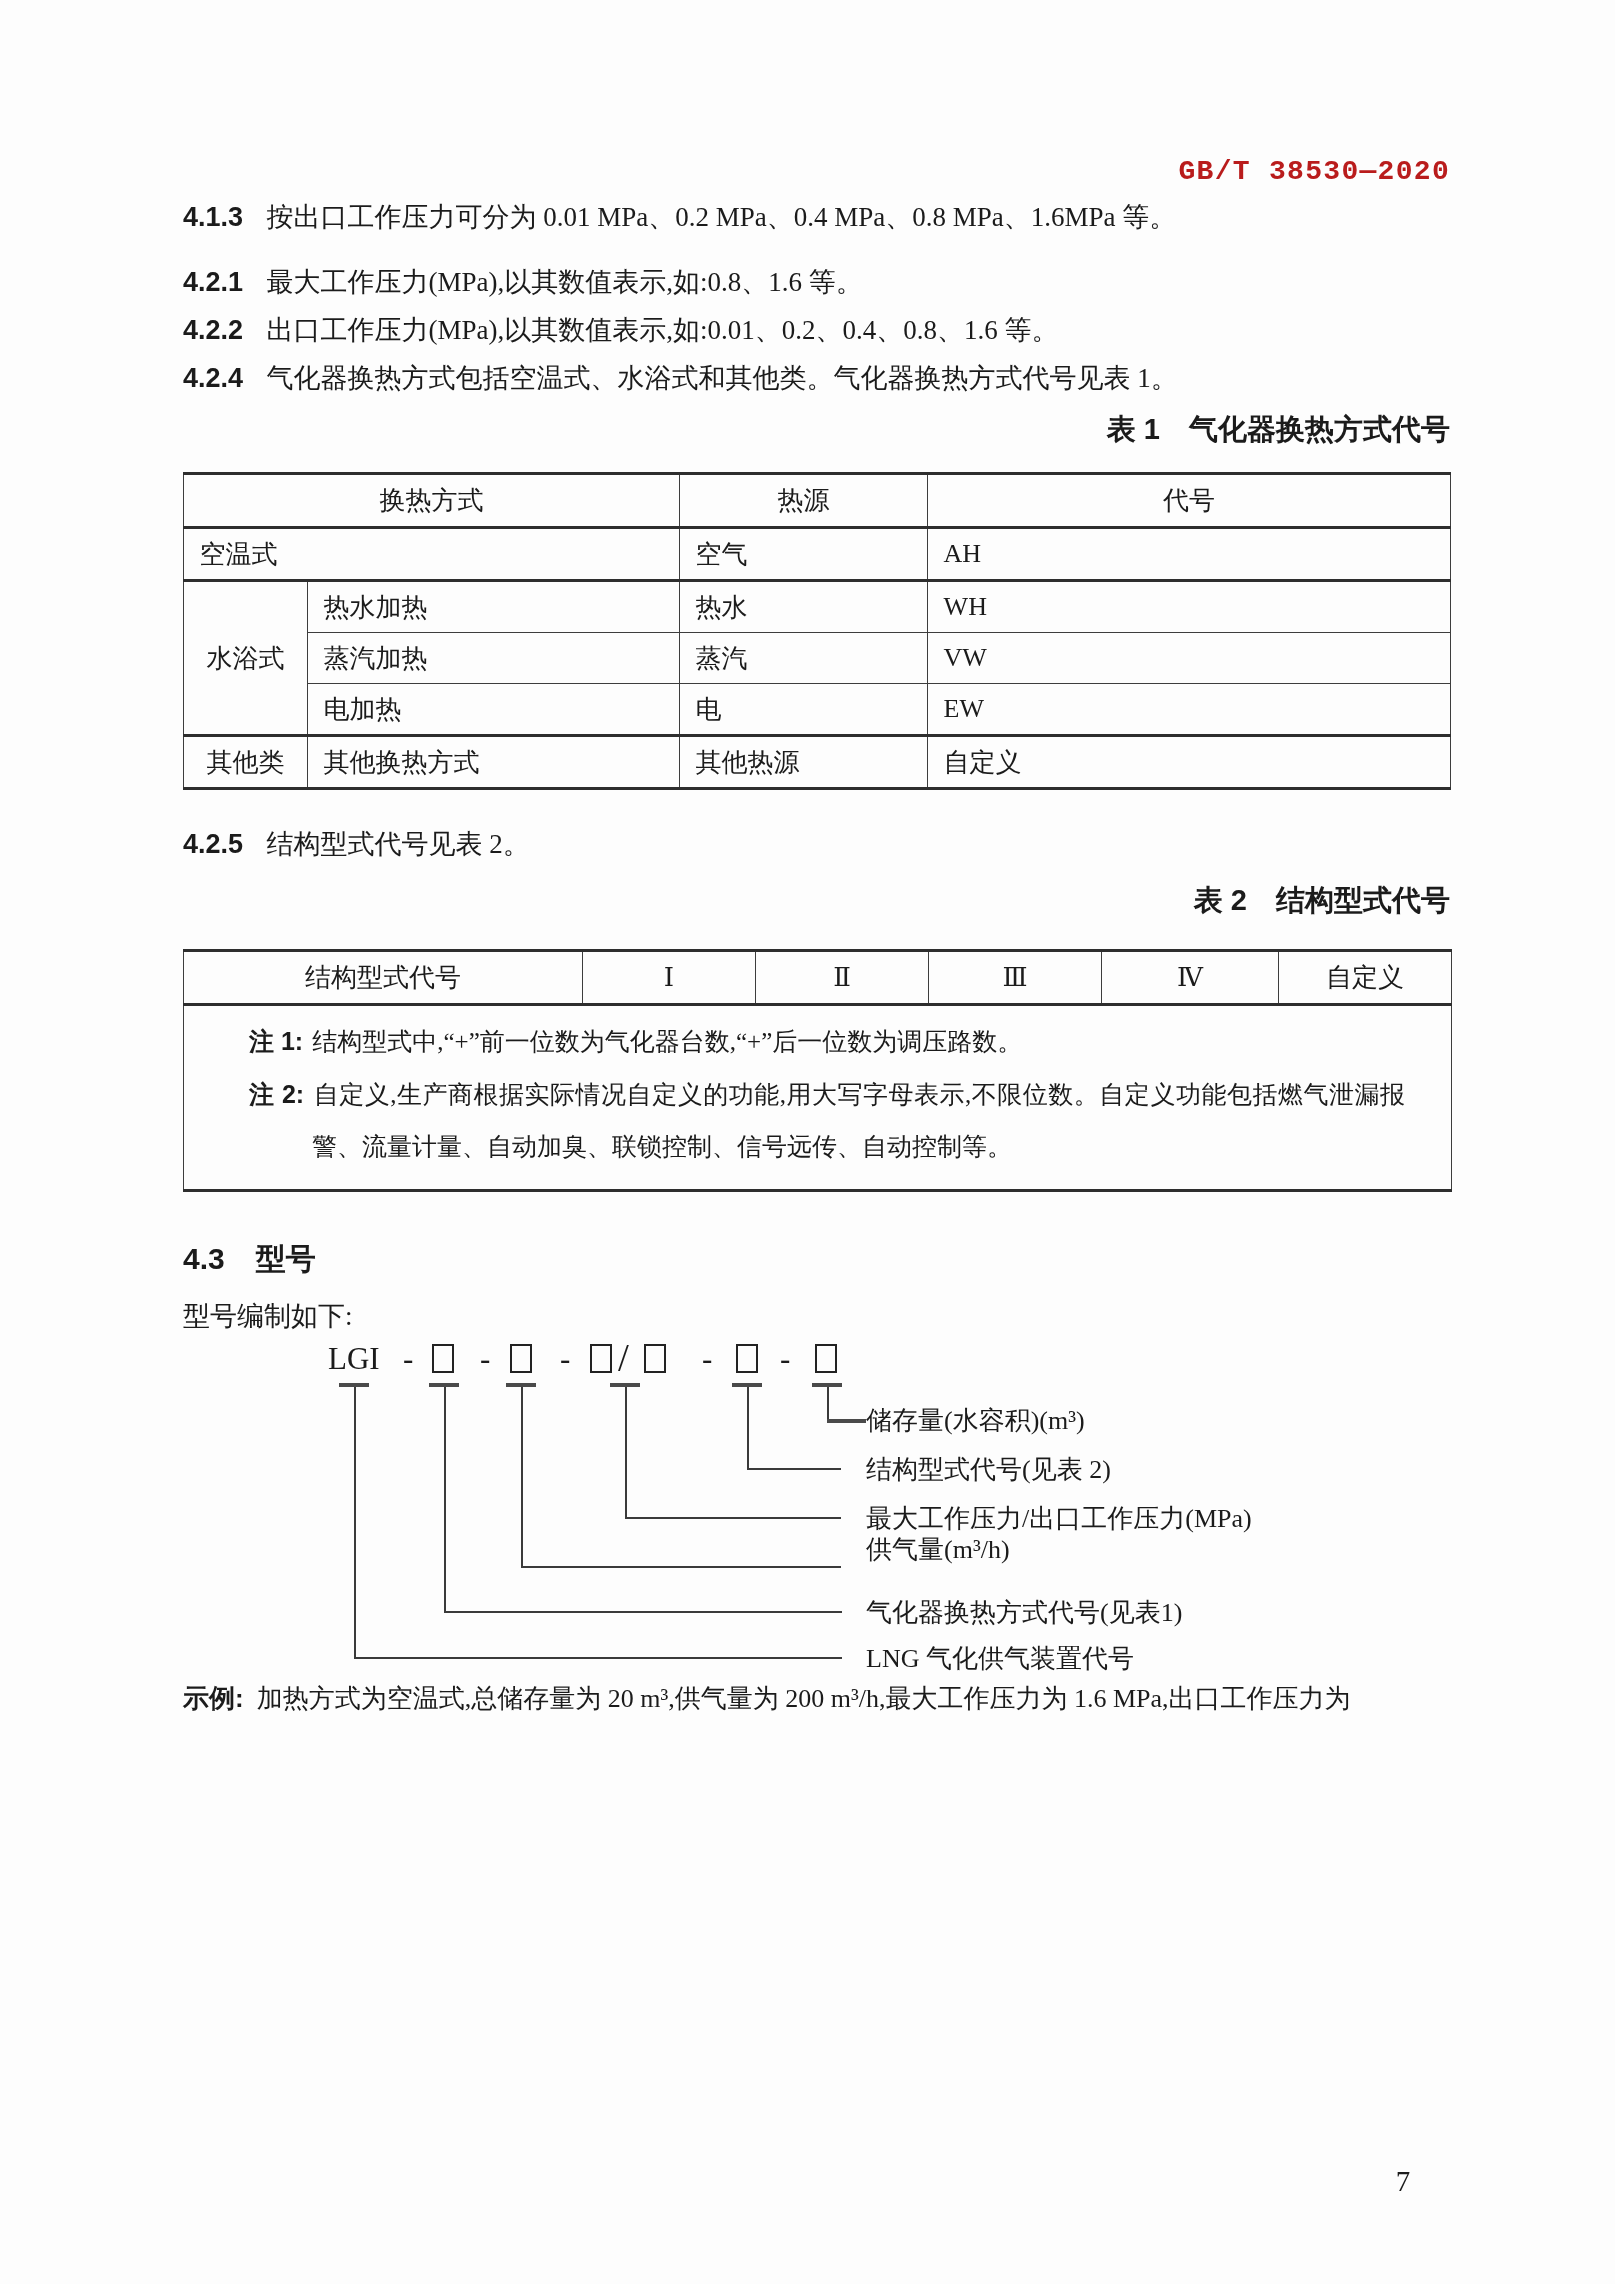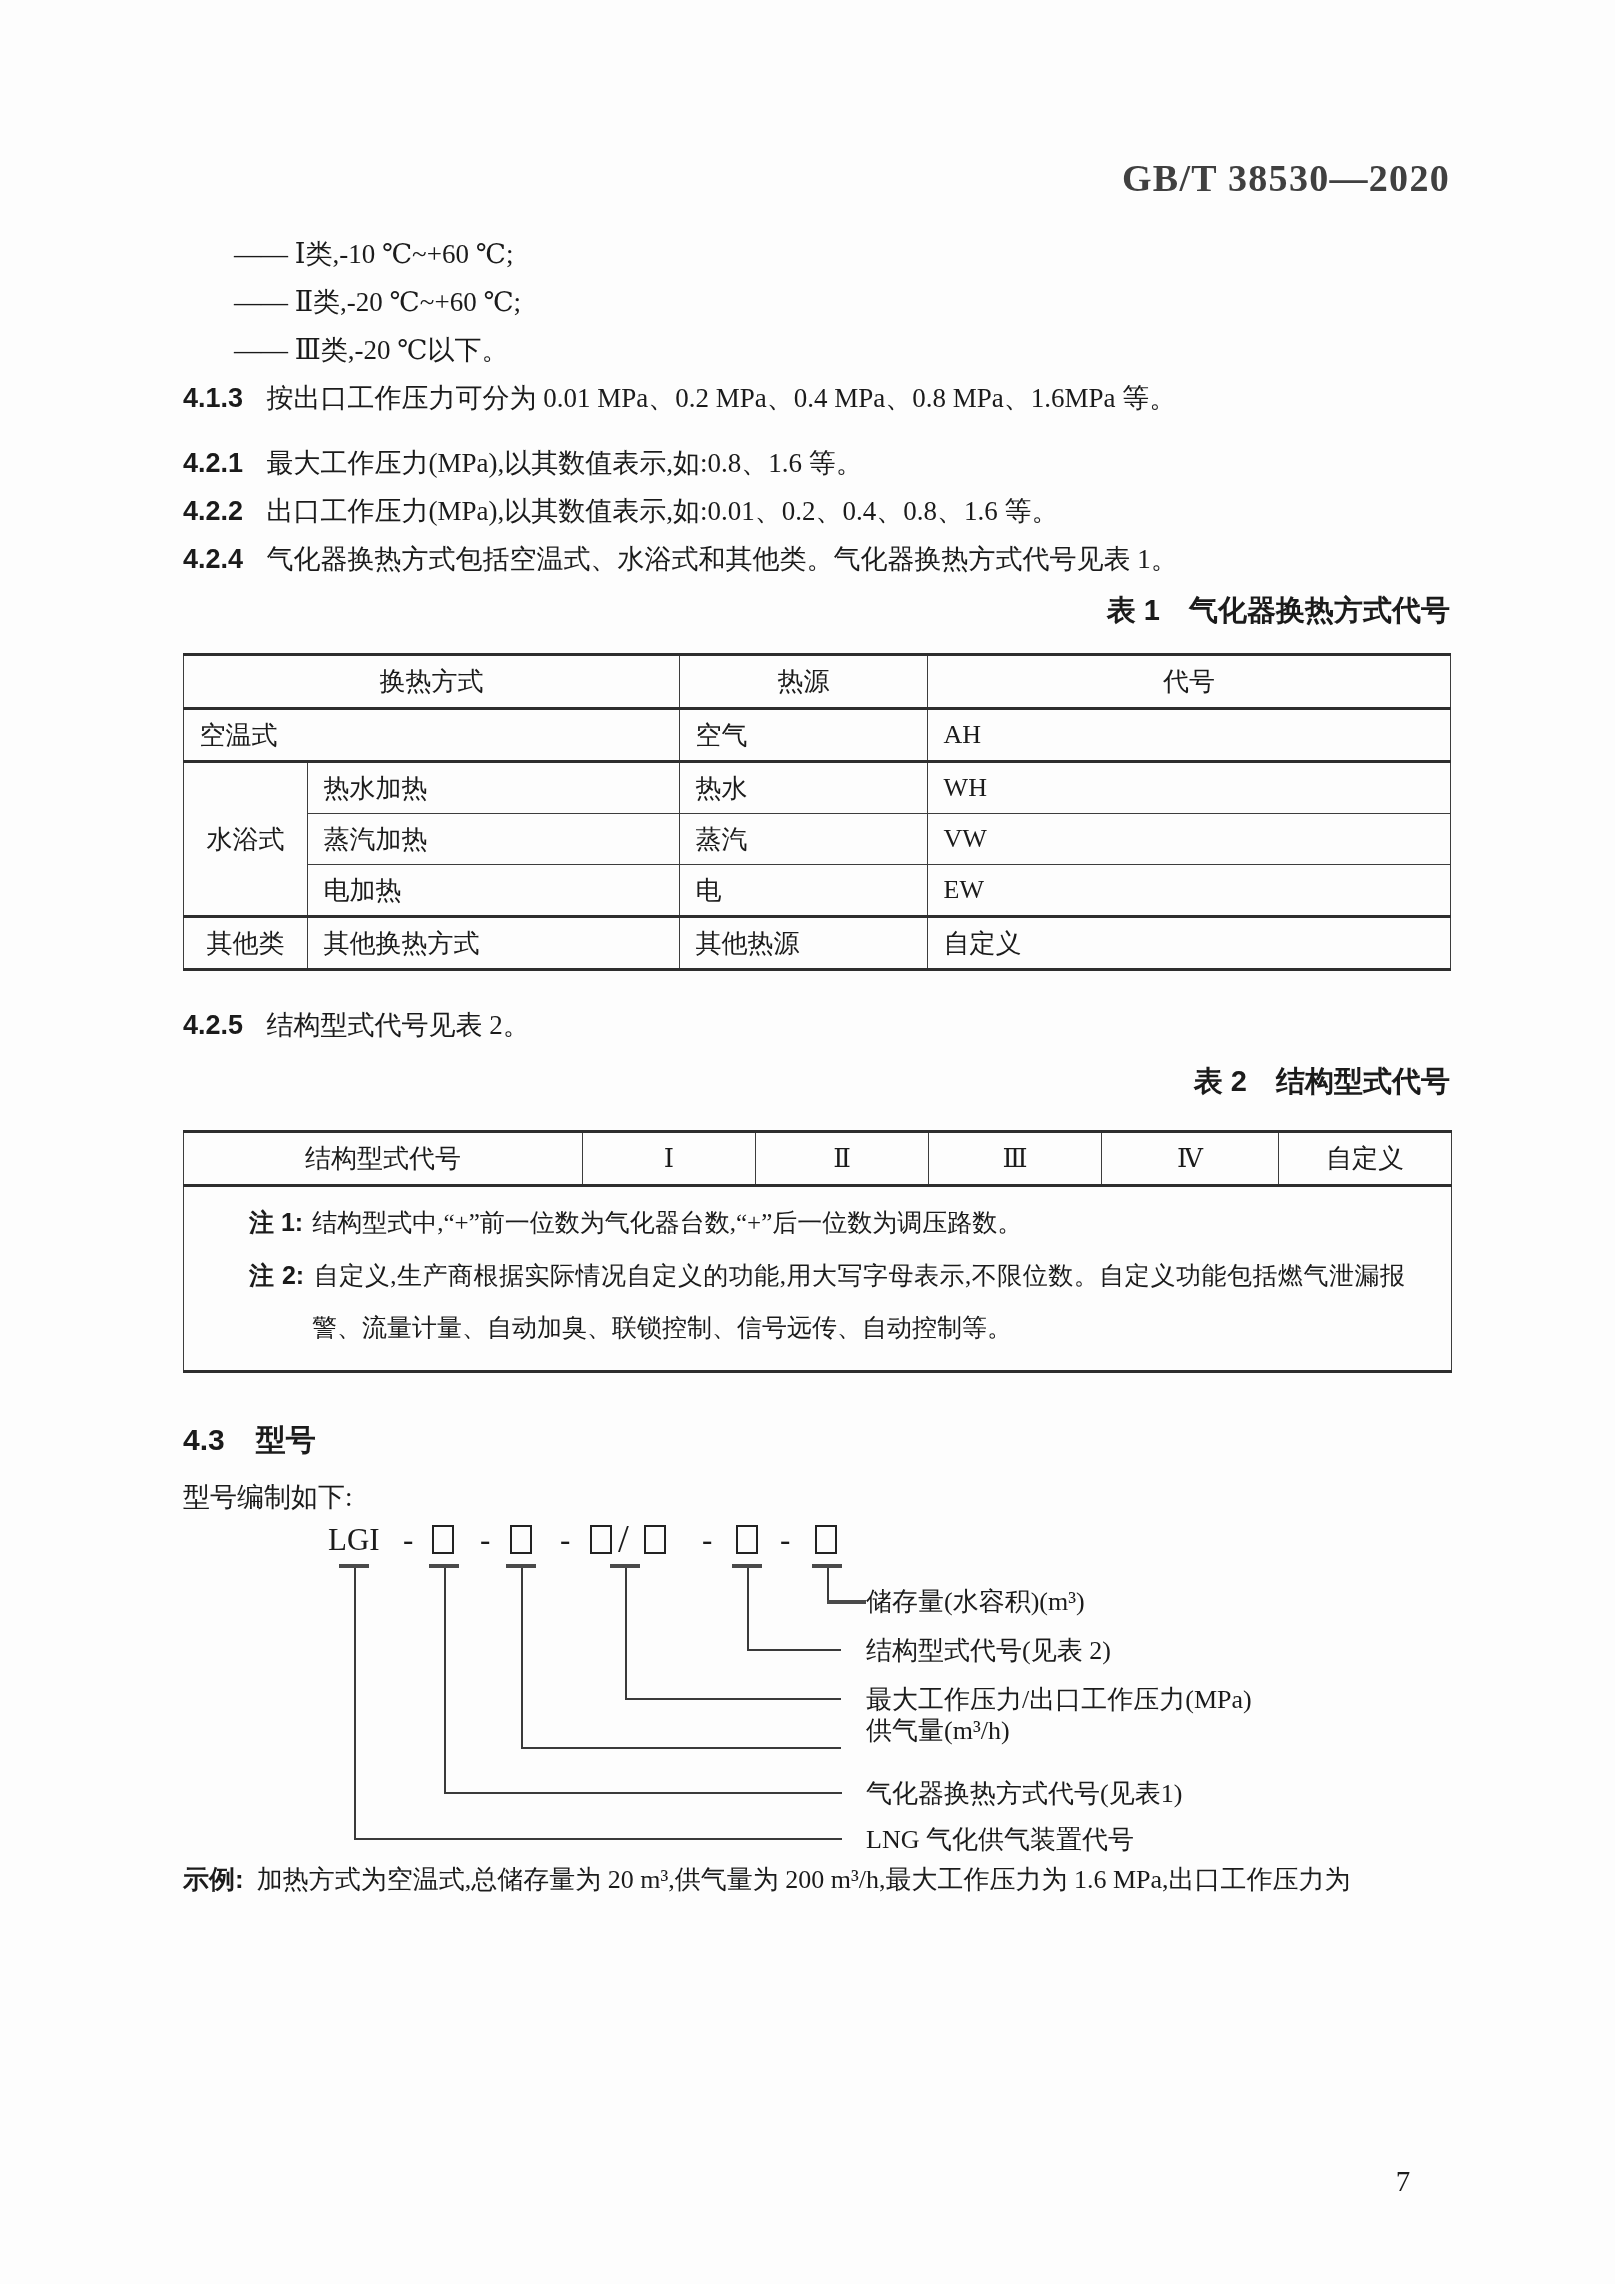--- a/index.html
+++ b/index.html
@@ -3,22 +3,22 @@
 <meta charset="utf-8">
 <style>
   html,body { margin:0; padding:0; background:#e8e8e8; }
   .page {
     position:relative; width:1616px; height:2284px; background:#fdfdfd;
     font-family:"Liberation Serif","DejaVu Serif",serif;
     color:#1b1b1b; overflow:hidden;
   }
   .content { position:absolute; left:183px; top:156px; width:1267px; }
 
-  .doc-header { height:37px; text-align:right; font-family:Liberation Serif, serif;
-    font-weight:700; font-size:38px; letter-spacing:1.3px; color:#404040; }
+  .doc-header { height:37px; text-align:right; font-family:Liberation Mono, monospace;
+    font-weight:700; font-size:28px; letter-spacing:1.3px; color:#b91c1c; }
 
   .class-list { margin-top:37px; }
   .class-item { line-height:48px; font-size:27px; padding-left:51px; }
 
   .clause { font-size:27px; line-height:48px; text-align:justify; }
   .num { font-family:"Liberation Sans","DejaVu Sans",sans-serif; font-weight:700; margin-right:23.5px; white-space:nowrap; }
   .sec-heading { margin-top:9px; height:40px; line-height:40px; font-size:30px;
     font-family:"Liberation Sans","DejaVu Sans",sans-serif; font-weight:700; }
   .sec-heading .num { margin-right:31px; }
   .mt26 { margin-top:17px; }
@@ -64,25 +64,20 @@
     font-size:29px; }
 </style>
 </head>
 <body>
 
 <div class="page">
   <div class="content">
 
     <div class="doc-header">GB/T 38530—2020</div>
 
-    <div class="class-list">
-      <div class="class-item">—— Ⅰ类,-10 ℃~+60 ℃;</div>
-      <div class="class-item">—— Ⅱ类,-20 ℃~+60 ℃;</div>
-      <div class="class-item">—— Ⅲ类,-20 ℃以下。</div>
-    </div>
 
     <div class="clause">
       <span class="num">4.1.3</span><span>按出口工作压力可分为 0.01 MPa、0.2 MPa、0.4 MPa、0.8 MPa、1.6MPa 等。</span>
     </div>
 
 
 
     <div class="clause mt26">
       <span class="num">4.2.1</span><span>最大工作压力(MPa),以其数值表示,如:0.8、1.6 等。</span>
     </div>

